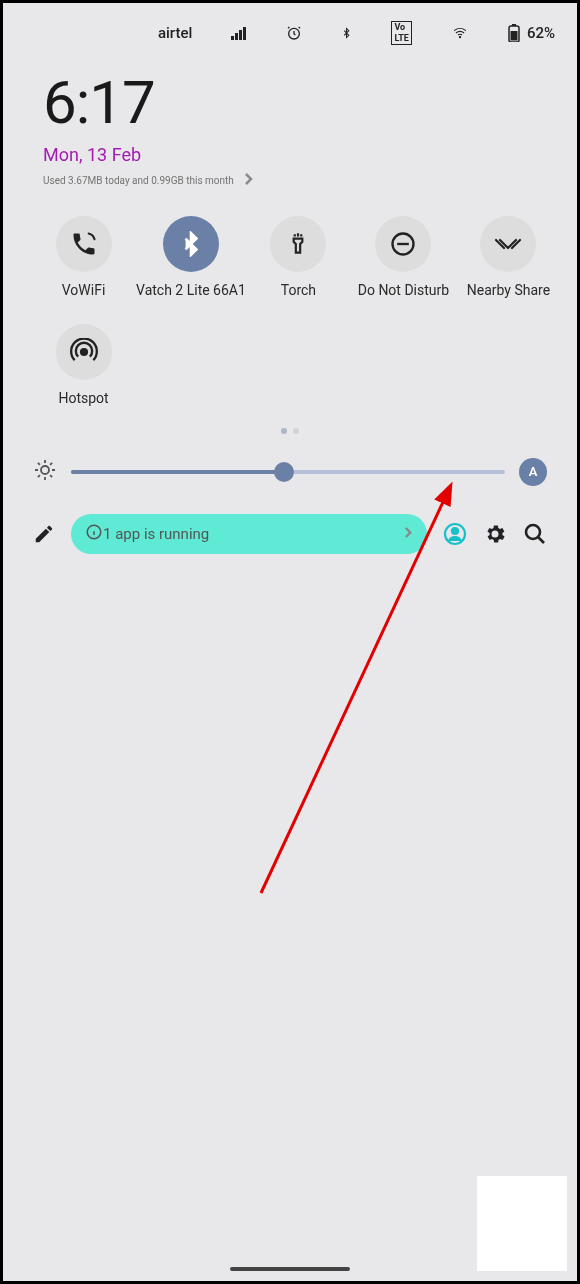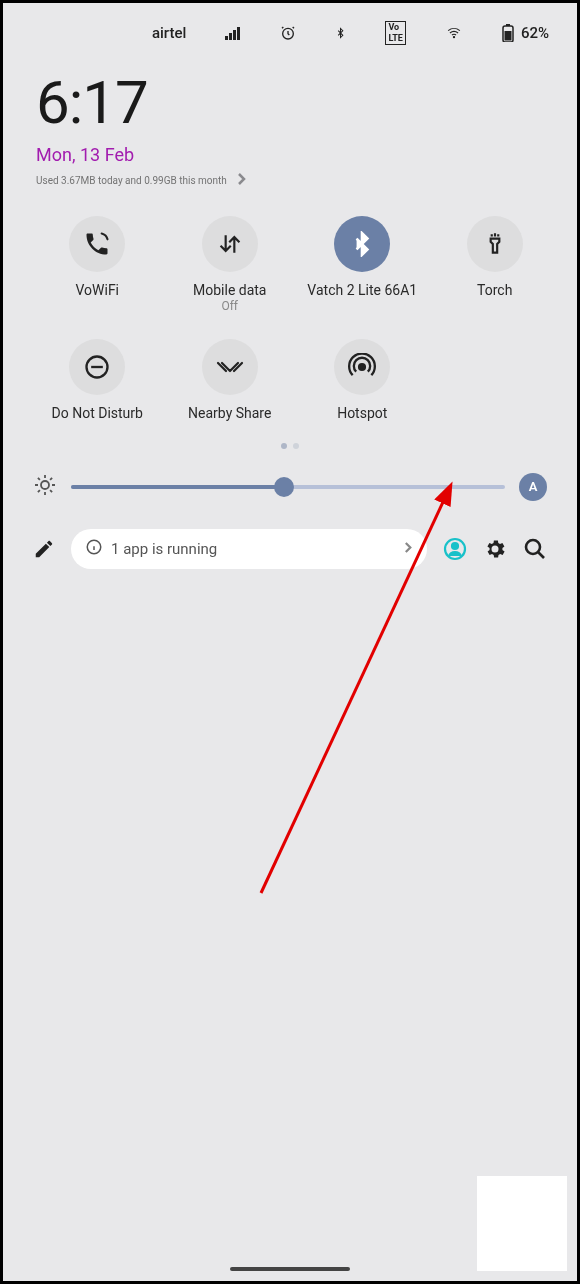--- a/index.html
+++ b/index.html
@@ -1,47 +1,47 @@
 <!DOCTYPE html>
 <html><head>
 <meta charset="utf-8">
 <style>
 * { margin: 0; padding: 0; box-sizing: border-box; font-family: -apple-system, BlinkMacSystemFont, "Segoe UI", Roboto, sans-serif; }
 body { width: 580px; height: 1284px; background: #e8e8ea; border: 3px solid #000; position: relative; overflow: hidden; }
 
-.status-bar { display: flex; justify-content: flex-end; align-items: center; gap: 7px; padding: 18px 28px 0 0; font-size: 15px; color: #222; font-weight: 500; }
+.status-bar { display: flex; justify-content: flex-end; align-items: center; gap: 7px; padding: 18px 22px 0 0; font-size: 15px; color: #222; font-weight: 500; }
 .status-bar .ico { display: inline-flex; margin-left: 32px; }
 
-.header { padding: 22px 40px 0 21px; margin-left: 12px; }
+.header { padding: 22px 40px 0 40px; }
 .clock { font-size: 60px; font-weight: 400; letter-spacing: -1px; color: #1a1a1a; }
 .date { font-size: 18px; color: #a21caf; margin-top: 6px; }
 .usage-row { display: flex; align-items: center; gap: 10px; margin-top: 6px; }
 .usage { font-size: 10px; color: #737373; }
 .usage-more { color: #8a8a8e; }
 
-.tiles { display: grid; grid-template-columns: repeat(4, 1fr); padding: 26px 16px 0 28px; column-gap: 0; row-gap: 26px; }
+.tiles { display: grid; grid-template-columns: repeat(5, 1fr); padding: 26px 16px 0 28px; column-gap: 0; row-gap: 26px; }
 .tile { display: flex; flex-direction: column; align-items: center; }
 .tile-btn { width: 56px; height: 56px; border-radius: 50%; background: #ddddde; display: flex; align-items: center; justify-content: center; }
 .tile-btn.on { background: #6b80a6; }
 .tile-btn.on svg { stroke: #fff; fill: #fff; }
 .tile-label { font-size: 14px; color: #2a2a2a; margin-top: 10px; text-align: center; white-space: nowrap; }
 .tile-sub { font-size: 12px; color: #888; text-align: center; margin-top: 1px; }
 
 .pager { display: flex; justify-content: center; gap: 6px; margin-top: 22px; }
 .dot { width: 6px; height: 6px; border-radius: 50%; background: #aeb6c7; }
 .dot.off { background: #cfd3da; }
 
 .slider-row { display: flex; align-items: center; gap: 14px; padding: 24px 30px 0 30px; }
 .track { position: relative; flex: 1; height: 4px; background: #b6c0d8; border-radius: 4px; }
 .track-fill { position: absolute; left: 0; top: 0; bottom: 0; width: 49%; background: #6b80a6; border-radius: 4px; }
 .thumb { position: absolute; left: 49%; top: 50%; width: 20px; height: 20px; background: #6b80a6; border-radius: 50%; transform: translate(-50%, -50%); }
 .auto-badge { width: 28px; height: 28px; border-radius: 50%; background: #6b80a6; color: #fff; display: flex; align-items: center; justify-content: center; font-size: 13px; font-weight: 600; }
 
 .bottom-row { display: flex; align-items: center; gap: 16px; padding: 28px 30px 0 30px; }
-.pill { flex: 1; height: 40px; background: #ffffff; border-radius: 20px; display: flex; align-items: center; padding: 0 14px; gap: 8px; color: #555; font-size: 15px; }
+.pill { flex: 1; height: 40px; background: #5eead4; border-radius: 20px; display: flex; align-items: center; padding: 0 14px; gap: 0; color: #555; font-size: 15px; }
 .pill .chev { margin-left: auto; color: #888; }
 .icon-btn { display: flex; align-items: center; justify-content: center; }
 
 .home-indicator { position: absolute; bottom: 10px; left: 50%; transform: translateX(-50%); width: 120px; height: 4px; background: #444; border-radius: 2px; }
 
 .arrow-annotation { position: absolute; pointer-events: none; }
 .white-box { position: absolute; bottom: 10px; right: 10px; width: 90px; height: 95px; background: #fff; }
 </style>
 </head>
 <body>
@@ -106,30 +106,20 @@
     <div class="tile-btn">
       <svg width="28" height="28" viewBox="0 0 24 24" fill="#222">
           <path d="M6.6 10.8c1.4 2.8 3.8 5.2 6.6 6.6l2.2-2.2c.3-.3.7-.4 1-.2 1.2.4 2.4.6 3.6.6.6 0 1 .4 1 1V20c0 .6-.4 1-1 1C10.6 21 3 13.4 3 4c0-.6.4-1 1-1h3.4c.6 0 1 .4 1 1 0 1.2.2 2.4.6 3.6.1.4 0 .8-.2 1l-2.2 2.2z"></path>
           <path d="M16 3c0 0 2 .5 3.3 1.7 1.2 1.3 1.7 3.3 1.7 3.3" stroke="#222" stroke-width="1.8" fill="none" stroke-linecap="round"></path>
         </svg>
     </div>
     <div class="tile-label">VoWiFi</div>
   </div>
 
 
-  <div class="tile">
-    <div class="tile-btn">
-      <svg width="26" height="26" viewBox="0 0 24 24" fill="#222">
-          <path d="M8 4v12l-3-3-1.4 1.4L9 19.8l5.4-5.4L13 13l-3 3V4H8z" transform="translate(-1,0)"></path>
-          <path d="M16 20V8l3 3 1.4-1.4L15 4.2 9.6 9.6 11 11l3-3v12h2z" transform="translate(1,0)"></path>
-        </svg>
-    </div>
-    <div class="tile-label">Mobile data</div>
-    <div class="tile-sub">Off</div>
-  </div>
 
   <div class="tile">
     <div class="tile-btn on">
       <svg width="26" height="26" viewBox="0 0 24 24" fill="none" stroke="#fff" stroke-width="2.4">
           <path d="M7 7l10 10-5 5V2l5 5L7 17"></path>
         </svg>
     </div>
     <div class="tile-label">Vatch 2 Lite 66A1</div>
   </div>
 

